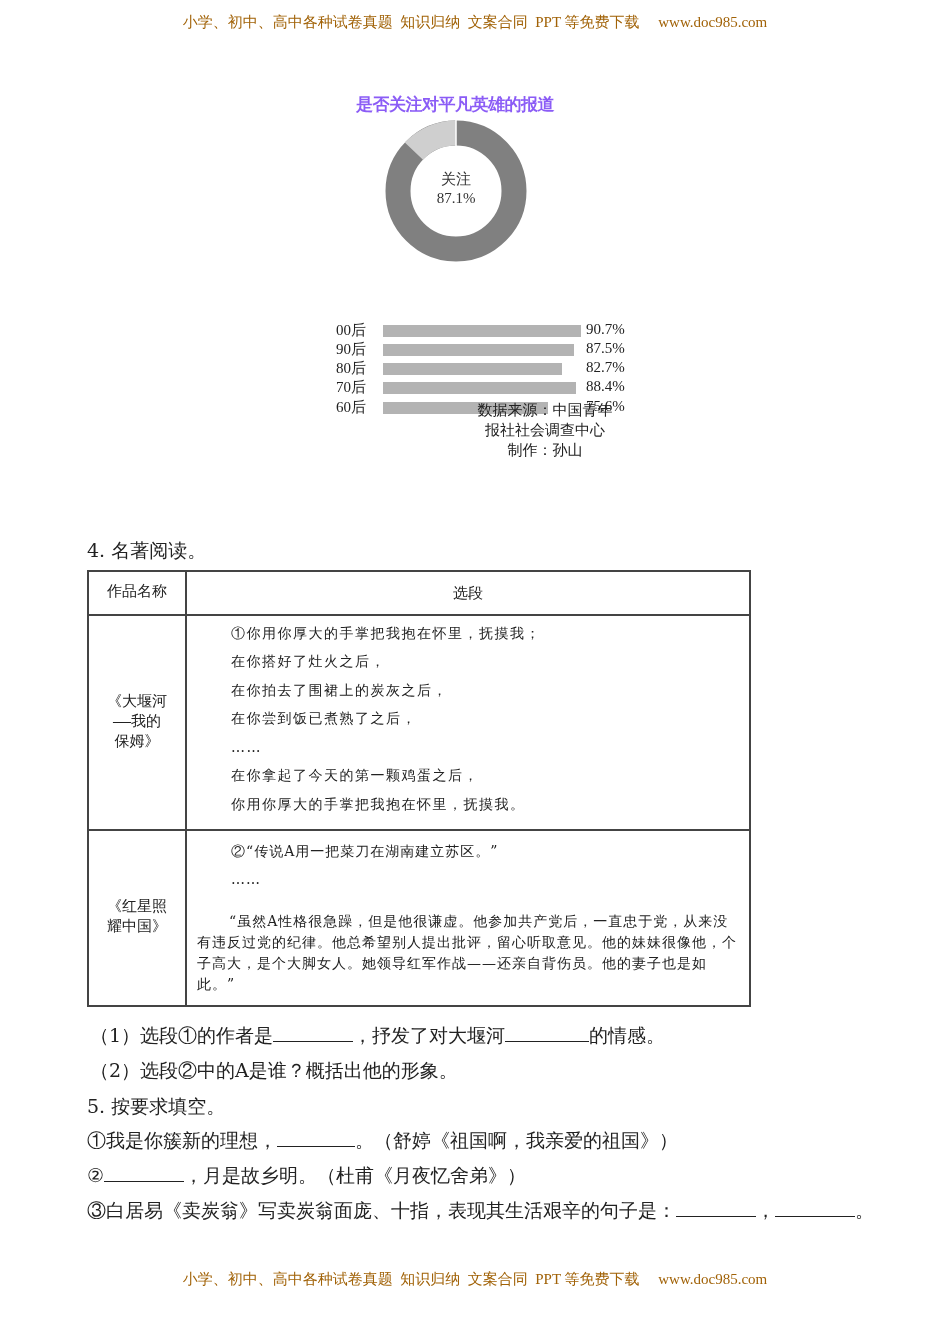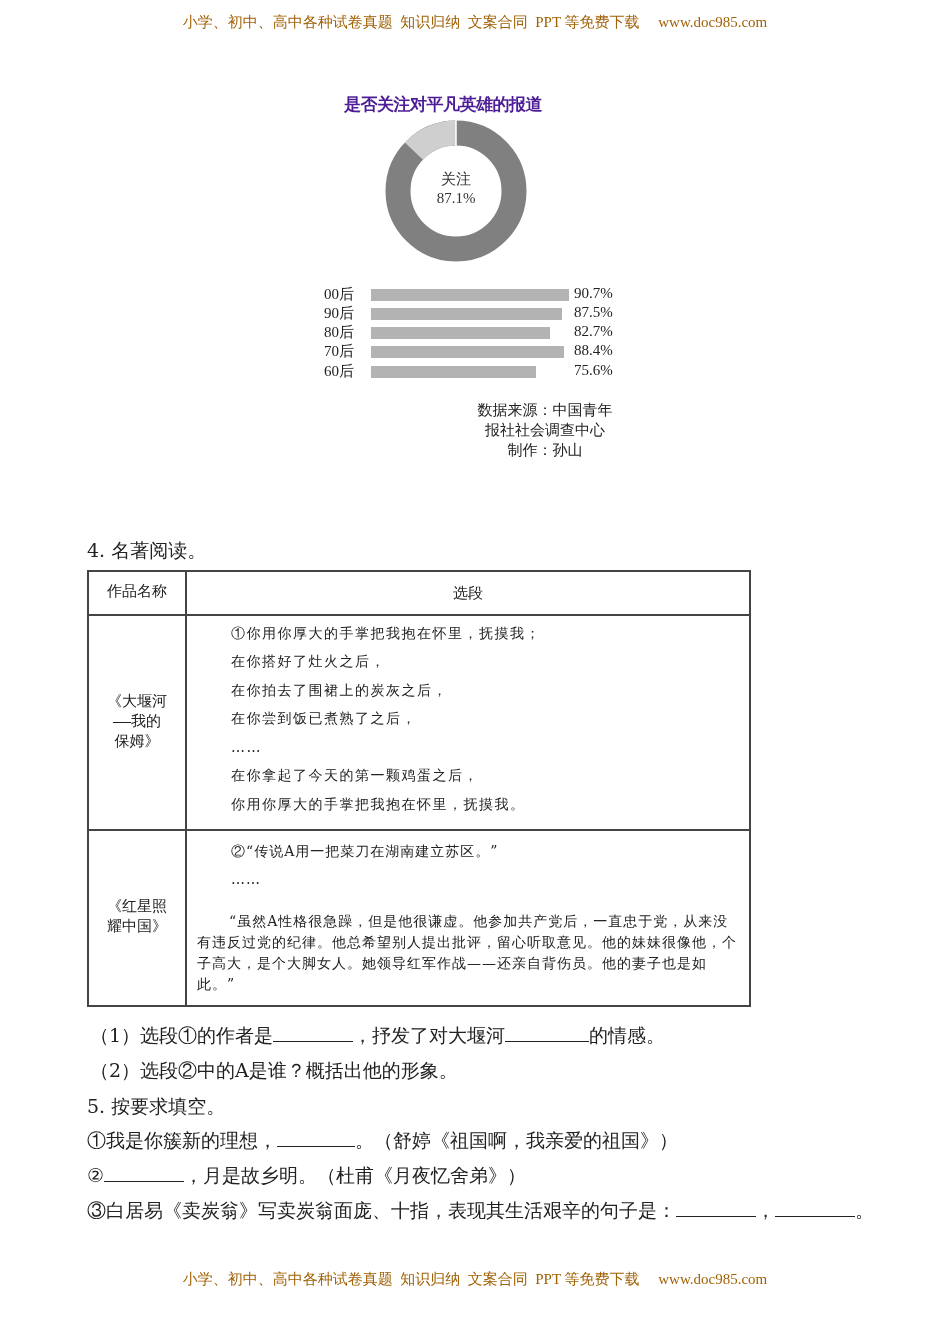--- a/index.html
+++ b/index.html
@@ -1,26 +1,26 @@
 <!DOCTYPE html>
 <html><head>
 <meta charset="utf-8">
 <style>
   html, body { margin:0; padding:0; background:#ffffff; }
   body { width:950px; height:1344px; position:relative; overflow:hidden;
          font-family:"DejaVu Serif","Liberation Serif",serif; color:#222; }
   .abs { position:absolute; }
   .hdr { left:0; width:950px; text-align:center; font-size:15px; color:#a16207;
          font-family:"Liberation Serif","DejaVu Serif",serif; white-space:pre; }
-  .chart-title { left:288px; width:310px; top:93px; text-align:center; font-size:17px;
-                 font-weight:bold; font-family:"DejaVu Sans",sans-serif; color:#4c1d95; letter-spacing:-0.5px; }
+  .chart-title { left:300px; width:310px; top:93px; text-align:center; font-size:17px;
+                 font-weight:bold; font-family:"DejaVu Sans",sans-serif; color:#8b5cf6; letter-spacing:-0.5px; }
   .donut-wrap { left:385px; top:120px; width:142px; height:142px; }
   .donut-center { left:385px; top:170px; width:142px; text-align:center;
                   font-family:"DejaVu Sans",sans-serif; color:#333; font-size:15px; line-height:19px; }
-  .bar-row { left:324px; height:19px; width:320px; }
+  .bar-row { left:336px; height:19px; width:320px;margin-top:36px; }
   .bar-label { position:absolute; left:0; top:0; font-size:15px; color:#222;
                font-family:"Liberation Serif",serif; }
   .bar-fill { position:absolute; left:47px; top:4px; height:12px; background:#b3b3b3; }
   .bar-value { position:absolute; left:250px; top:0; font-size:15px; color:#222;
                font-family:"Liberation Serif",serif; }
   .source { left:440px; width:210px; top:400px; text-align:center; font-size:15px;
             font-family:"DejaVu Sans",sans-serif; line-height:20px; color:#222; }
   .q { font-size:19px; color:#222; white-space:pre; }
   table.works { position:absolute; left:87px; top:570px; width:664px;
                 border-collapse:collapse; font-size:14px; }

